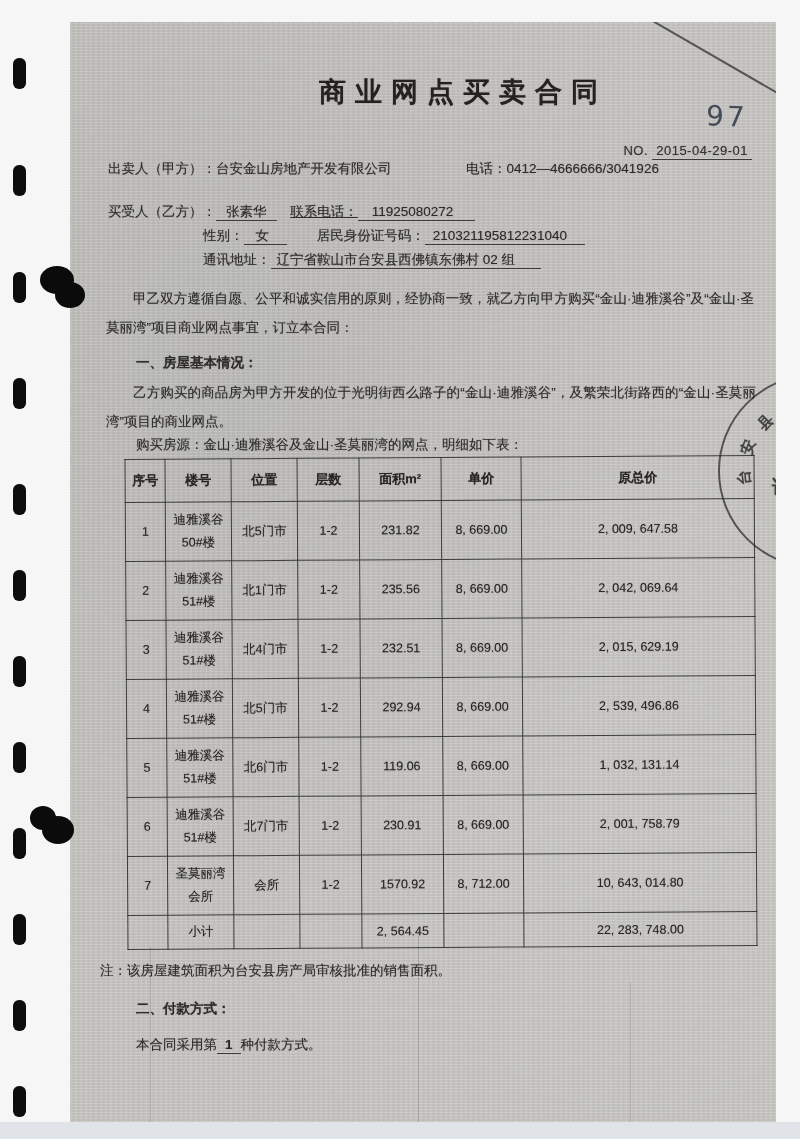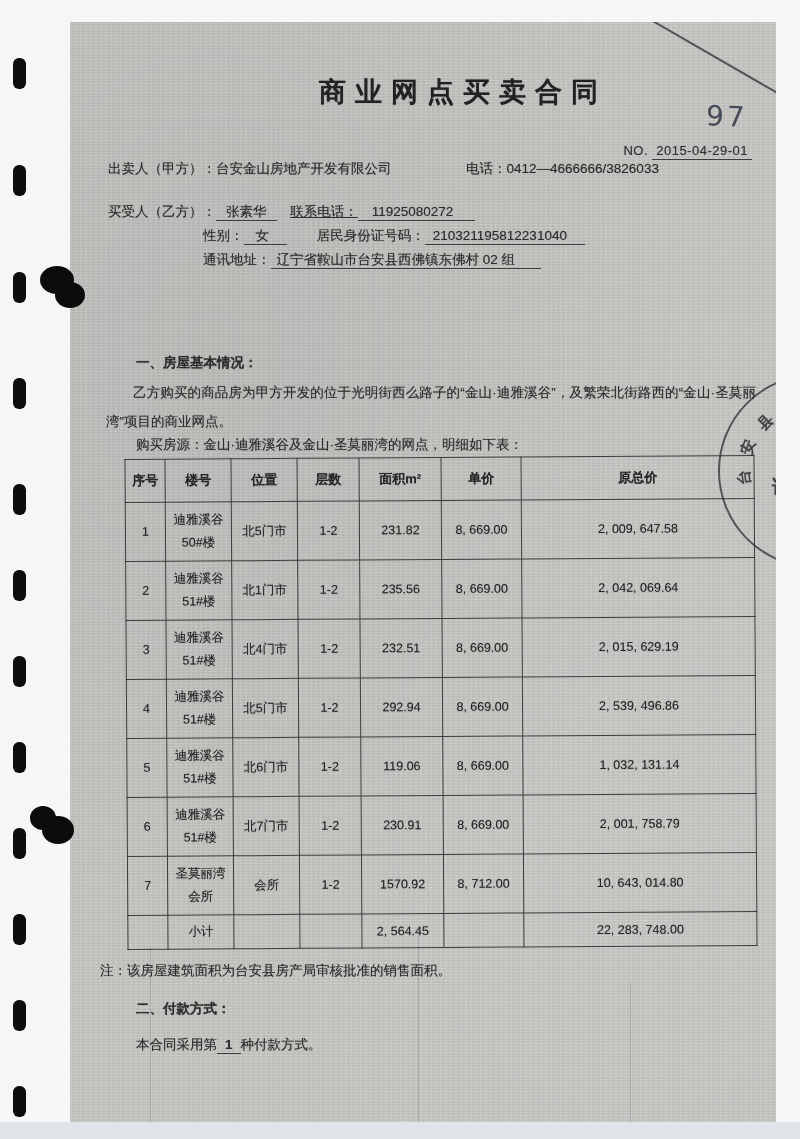--- a/index.html
+++ b/index.html
@@ -90,37 +90,38 @@
     <div class="no-line">
       <span>NO.</span>
       <span class="uline" style="padding:0 4px 1px 4px;">2015-04-29-01</span>
     </div>
     <div class="handwritten">97</div>
 
     <div class="line" style="left:38px;top:138px;">
       <span>出卖人（甲方）：</span><span>台安金山房地产开发有限公司</span>
     </div>
     <div class="line" style="left:396px;top:138px;">
-      <span>电话：</span><span>0412—4666666/3826033</span>
+      <span>电话：</span><span>0412—4666666/3041926</span>
     </div>
 
     <div class="line" style="left:38px;top:181px;">
       <span>买受人（乙方）：</span><span class="uline">张素华</span>
       <span style="margin-left:10px;text-decoration:underline;">联系电话：</span><span class="uline" style="padding:0 22px 1px 14px;">11925080272</span>
     </div>
 
     <div class="line" style="left:133px;top:205px;">
       <span>性别：</span><span class="uline" style="padding:0 18px 1px 12px;">女</span>
       <span style="margin-left:26px;">居民身份证号码：</span><span class="uline" style="padding:0 18px 1px 8px;">210321195812231040</span>
     </div>
 
     <div class="line" style="left:133px;top:229px;">
       <span>通讯地址：</span><span class="uline" style="padding:0 26px 1px 6px;">辽宁省鞍山市台安县西佛镇东佛村 02 组</span>
     </div>
 
+    <div class="para" style="left:36px;top:262px;width:648px;">甲乙双方遵循自愿、公平和诚实信用的原则，经协商一致，就乙方向甲方购买“金山·迪雅溪谷”及“金山·圣莫丽湾”项目商业网点事宜，订立本合同：</div>
 
     <div class="line heading" style="left:66px;top:332px;">一、房屋基本情况：</div>
 
     <div class="para" style="left:36px;top:356px;width:650px;">乙方购买的商品房为甲方开发的位于光明街西么路子的“金山·迪雅溪谷”，及繁荣北街路西的“金山·圣莫丽湾”项目的商业网点。</div>
 
     <div class="line" style="left:66px;top:414px;">购买房源：金山·迪雅溪谷及金山·圣莫丽湾的网点，明细如下表：</div>
 
     <table class="contract">
       <colgroup>
         <col style="width:40px">

